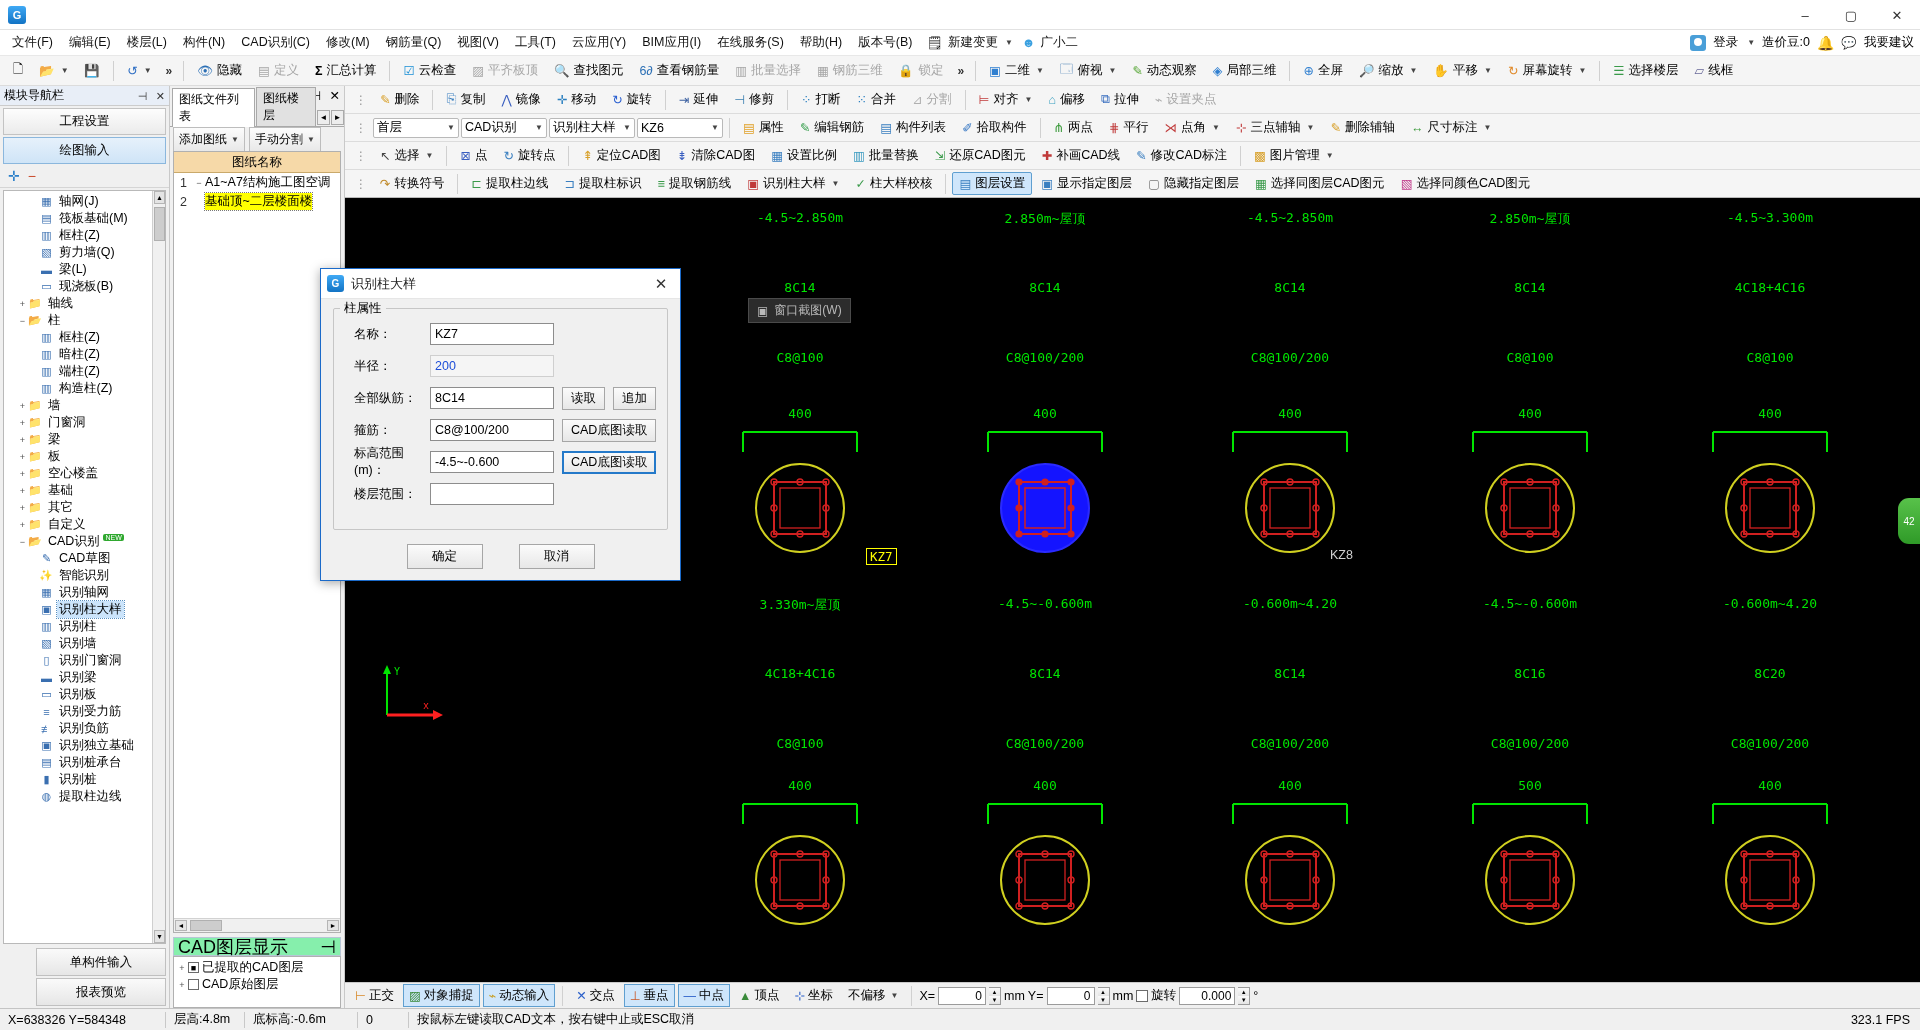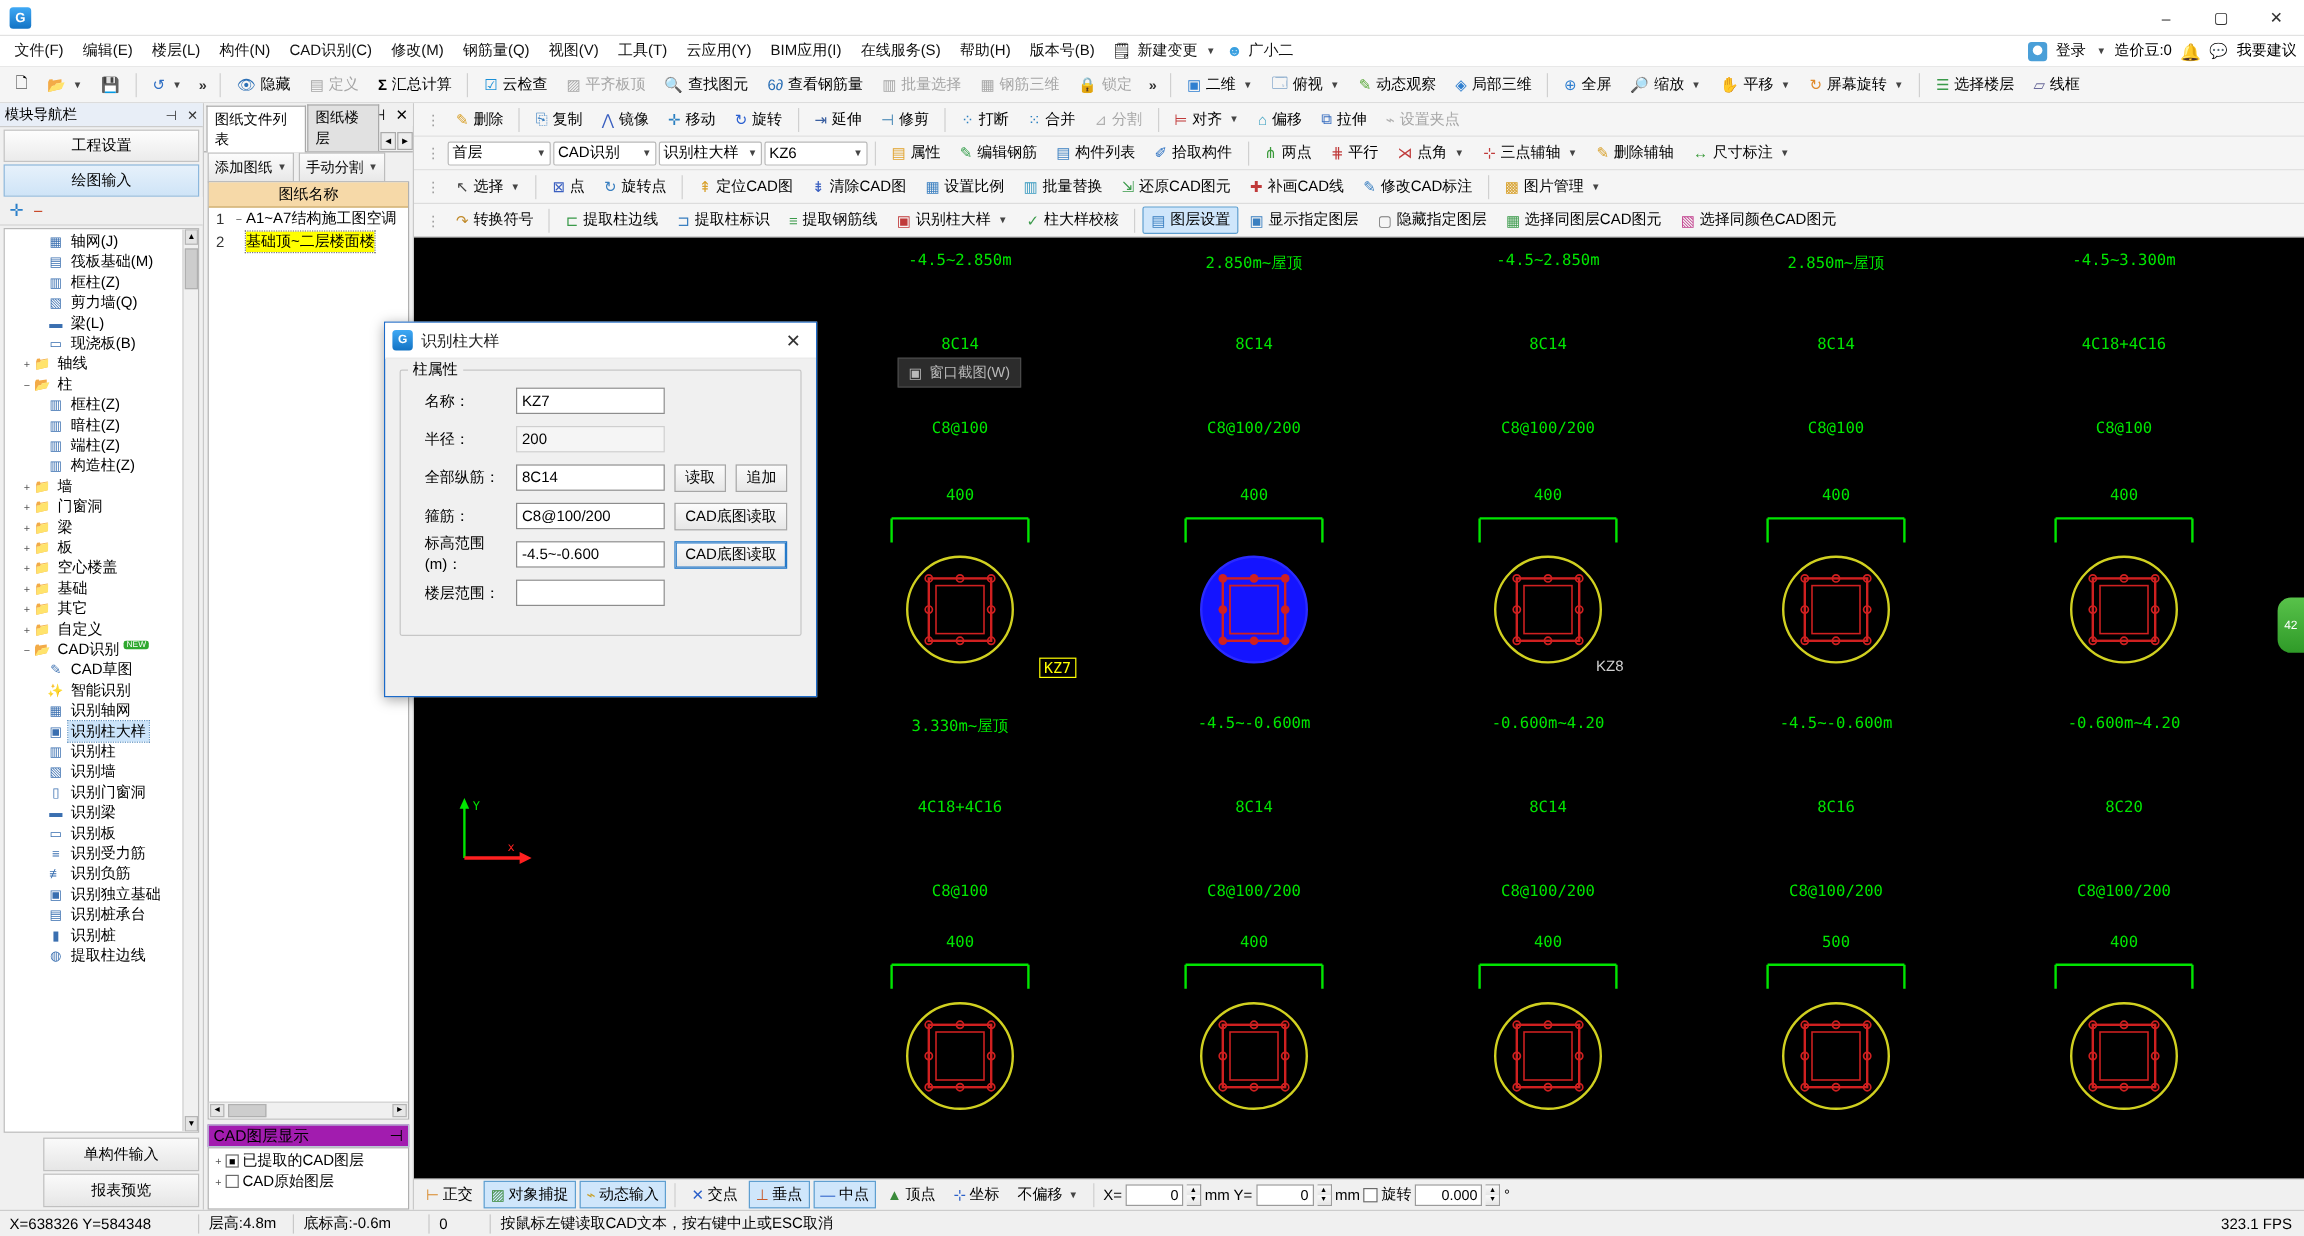--- a/index.html
+++ b/index.html
@@ -112,22 +112,22 @@
      display:flex;align-items:center;justify-content:center; font-size:12.5px;}
   .dwg-row { height:19px; display:flex; align-items:center; font-size:12.5px; }
   .dwg-row .rn { width:19px; text-align:center; color:#333; }
   .dwg-row .exp{width:12px;text-align:center;font-size:9px;color:#555;}
   .dwg-row.sel .nm { background:#ffff00; outline:1px dotted #777; }
   .dwg-hscroll{position:absolute;left:0;right:0;bottom:0;height:14px;background:#f0f0f0;border-top:1px solid #d2d2d2;}
   .dwg-hscroll .ar{position:absolute;top:1px;width:12px;height:11px;border:1px solid #b5b5b5;background:#e6e6e6;
     font-size:7px;display:flex;align-items:center;justify-content:center;}
   .dwg-hscroll .thumb{position:absolute;top:1px;left:16px;width:32px;height:11px;background:#cdcdcd;border:1px solid #b0b0b0;}
   .cadlayer { flex:0 0 auto; }
-  .cl-title { height:19px; background:#a21caf; border:1px solid #b7c6d6; margin:2px 3px 0 3px;
-     display:flex;align-items:center;justify-content:space-between;padding:0 4px;font-size:13px;}
+  .cl-title { height:19px; background:#86efac; border:1px solid #b7c6d6; margin:2px 3px 0 3px;
+     display:flex;align-items:center;justify-content:space-between;padding:0 4px;font-size:18px;}
   .cl-body { background:#fff; border:1px solid #b0b0b0; margin:0 3px; height:52px; font-size:12.5px;
      padding:2px 0 0 2px;}
   .cl-row{display:flex;align-items:center;height:17px;}
   .cl-row .exp{width:12px;text-align:center;font-size:9px;color:#555;}
   .cl-row .cb{width:11px;height:11px;border:1px solid #6b6b6b;background:#fff;margin-right:3px;
      display:flex;align-items:center;justify-content:center;font-size:9px;}
 
   
   .canvaswrap { flex:1; position:relative; background:#000; min-width:0; overflow:hidden; }
   .cad { position:absolute; inset:0; font-family:"DejaVu Sans Mono","Liberation Mono",monospace; }
@@ -173,21 +173,21 @@
   .dlg-close{margin-left:auto;font-size:15px;color:#333;width:26px;height:24px;display:flex;
      align-items:center;justify-content:center;}
   .dlg-body{flex:1;padding:9px 12px 0 12px;position:relative;}
   .grp { border:1px solid #c6c6c6; border-radius:2px; padding:14px 10px 8px 10px; position:relative;
      height:222px; }
   .grp-legend{position:absolute;top:-9px;left:6px;background:#f0f0f0;padding:0 4px;font-size:12.5px;}
   .frow{display:flex;align-items:center;height:22px;margin-bottom:10px;}
   .flabel{width:86px;font-size:12.5px;text-align:left;padding-left:10px;}
   .finput{width:124px;height:22px;border:1px solid #8d8d8d;background:#fff;font-size:12.5px;
      display:flex;align-items:center;padding-left:4px;}
-  .finput.ro{background:#f5f5f5;border-color:#cfcfcf;color:#000000;}
+  .finput.ro{background:#f5f5f5;border-color:#cfcfcf;color:#1d4ed8;}
   .fbtn{height:23px;min-width:42px;background:linear-gradient(#fbfbfb,#e7e7e7);border:1px solid #a6a6a6;
      font-size:12.5px;display:flex;align-items:center;justify-content:center;margin-left:8px;padding:0 8px;}
   .fbtn.focus{border:1px solid #2479c9;box-shadow:0 0 0 1px #2479c9 inset;}
   .dlg-foot{height:48px;display:flex;align-items:center;justify-content:center;gap:36px;}
   .dlg-foot .fbtn{min-width:76px;height:25px;margin:0;}
 </style>
 </head>
 <body>
 
 <div class="app">
@@ -1207,15 +1207,19 @@
               <div class="finput">-4.5~-0.600</div>
               <div class="fbtn focus">CAD底图读取</div>
             </div>
             <div class="frow">
               <div class="flabel">楼层范围：</div>
               <div class="finput"></div>
             </div>
           </div>
       </div>
     </div>
+    <div class="dlg-foot">
+      <div class="fbtn">确定</div>
+      <div class="fbtn">取消</div>
+    </div>
   </div>
 
 </div>
 
 </body></html>

